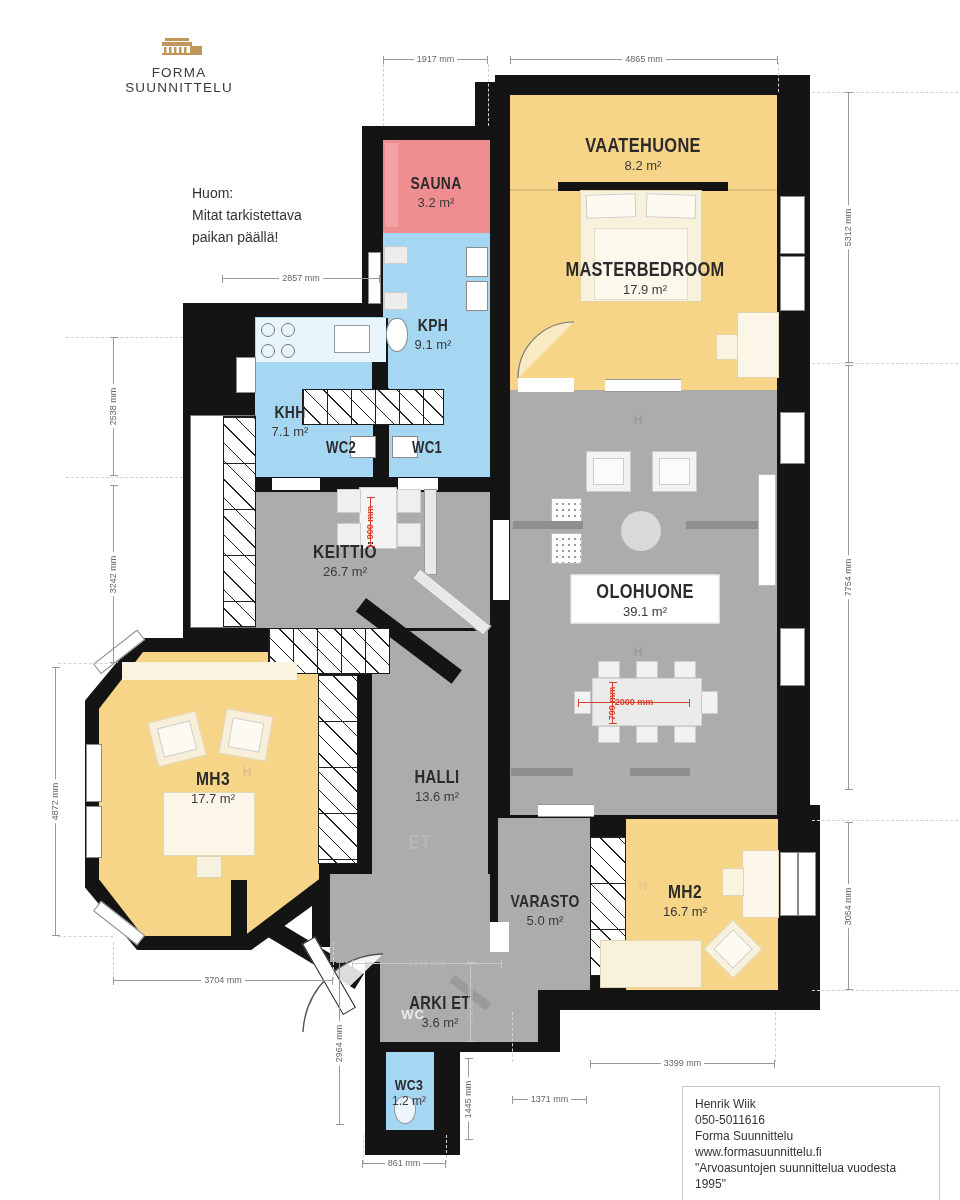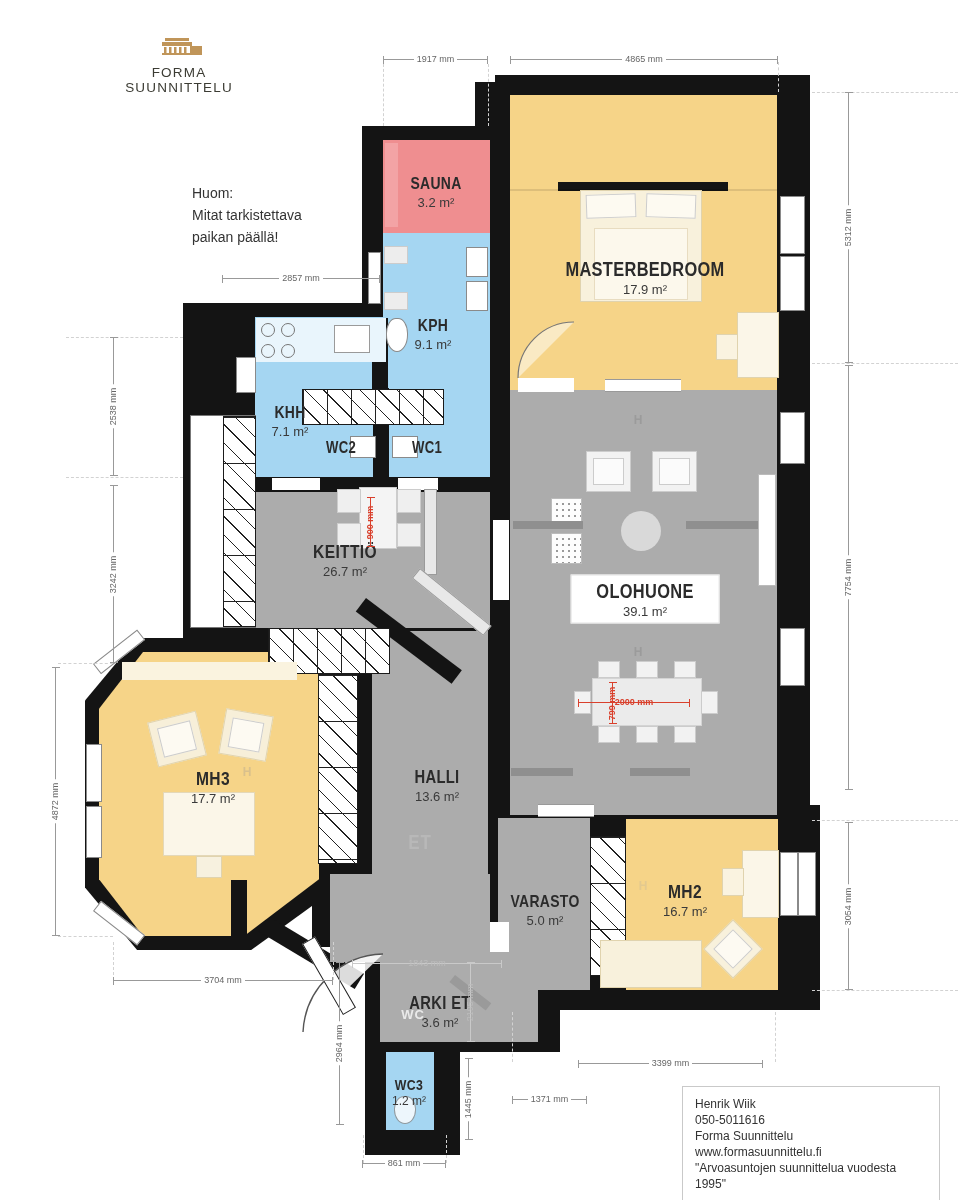--- a/index.html
+++ b/index.html
@@ -220,20 +220,24 @@
 
   <div class="abs" style="left:394px;top:1096px;width:22px;height:28px;background:#fff;border:1px solid #8a8a8a;border-radius:45% 45% 50% 50%;box-sizing:border-box;opacity:.8;"></div>
   <div class="abs" style="left:385px;top:143px;width:13px;height:84px;background:#F3A3A5;"></div>
 
   <div class="abs" style="left:455px;top:975px;width:46px;height:9px;background:#9a9a9a;transform:rotate(38deg);transform-origin:left top;"></div>
 
   <div class="lbl" style="left:436px;top:192px;">
     <div class="rn" style="font-size:17px;">SAUNA</div>
     <div class="ra">3.2 m²</div>
   </div>
+  <div class="lbl" style="left:643px;top:153px;">
+    <div class="rn" style="font-size:20px;">VAATEHUONE</div>
+    <div class="ra">8.2 m²</div>
+  </div>
   <div class="lbl" style="left:645px;top:277px;">
     <div class="rn" style="font-size:20px;">MASTERBEDROOM</div>
     <div class="ra">17.9 m²</div>
   </div>
   <div class="lbl" style="left:433px;top:334px;">
     <div class="rn" style="font-size:17px;">KPH</div>
     <div class="ra">9.1 m²</div>
   </div>
   <div class="lbl" style="left:290px;top:421px;">
     <div class="rn" style="font-size:17px;">KHH</div>
@@ -338,21 +342,21 @@
     </div>
   <div class="dim dim-v" style="left:468px;top:1058px;height:82px;">
       <span>1445 mm</span>
     </div>
   <div class="dim dim-h" style="left:362px;top:1163px;width:84px;">
       <span>861 mm</span>
     </div>
   <div class="dim dim-h" style="left:512px;top:1063px;width:75px;margin-top:36px;">
       <span>1371 mm</span>
     </div>
-  <div class="dim dim-h" style="left:578px;top:1063px;width:185px;">
+  <div class="dim dim-h" style="left:590px;top:1063px;width:185px;">
       <span>3399 mm</span>
     </div>
   <div class="dim dim-h light" style="left:352px;top:963px;width:150px;">
       <span style="background:transparent;">1843 mm</span>
     </div>
   <div class="dim dim-v light" style="left:470px;top:962px;height:80px;">
       <span style="background:transparent;">2195 mm</span>
     </div>
 
   <div class="dim dim-v red" style="left:370px;top:497px;height:50px;">

